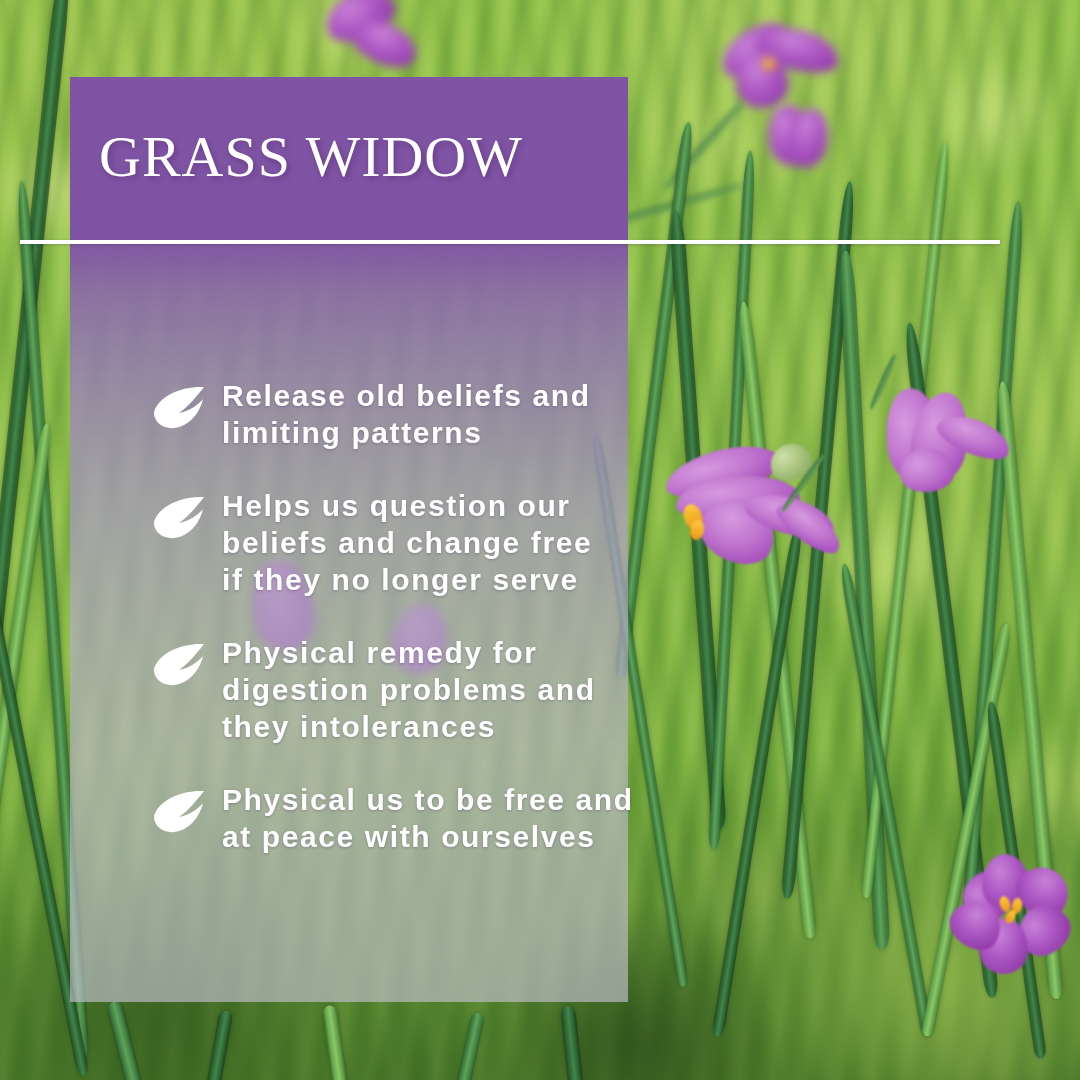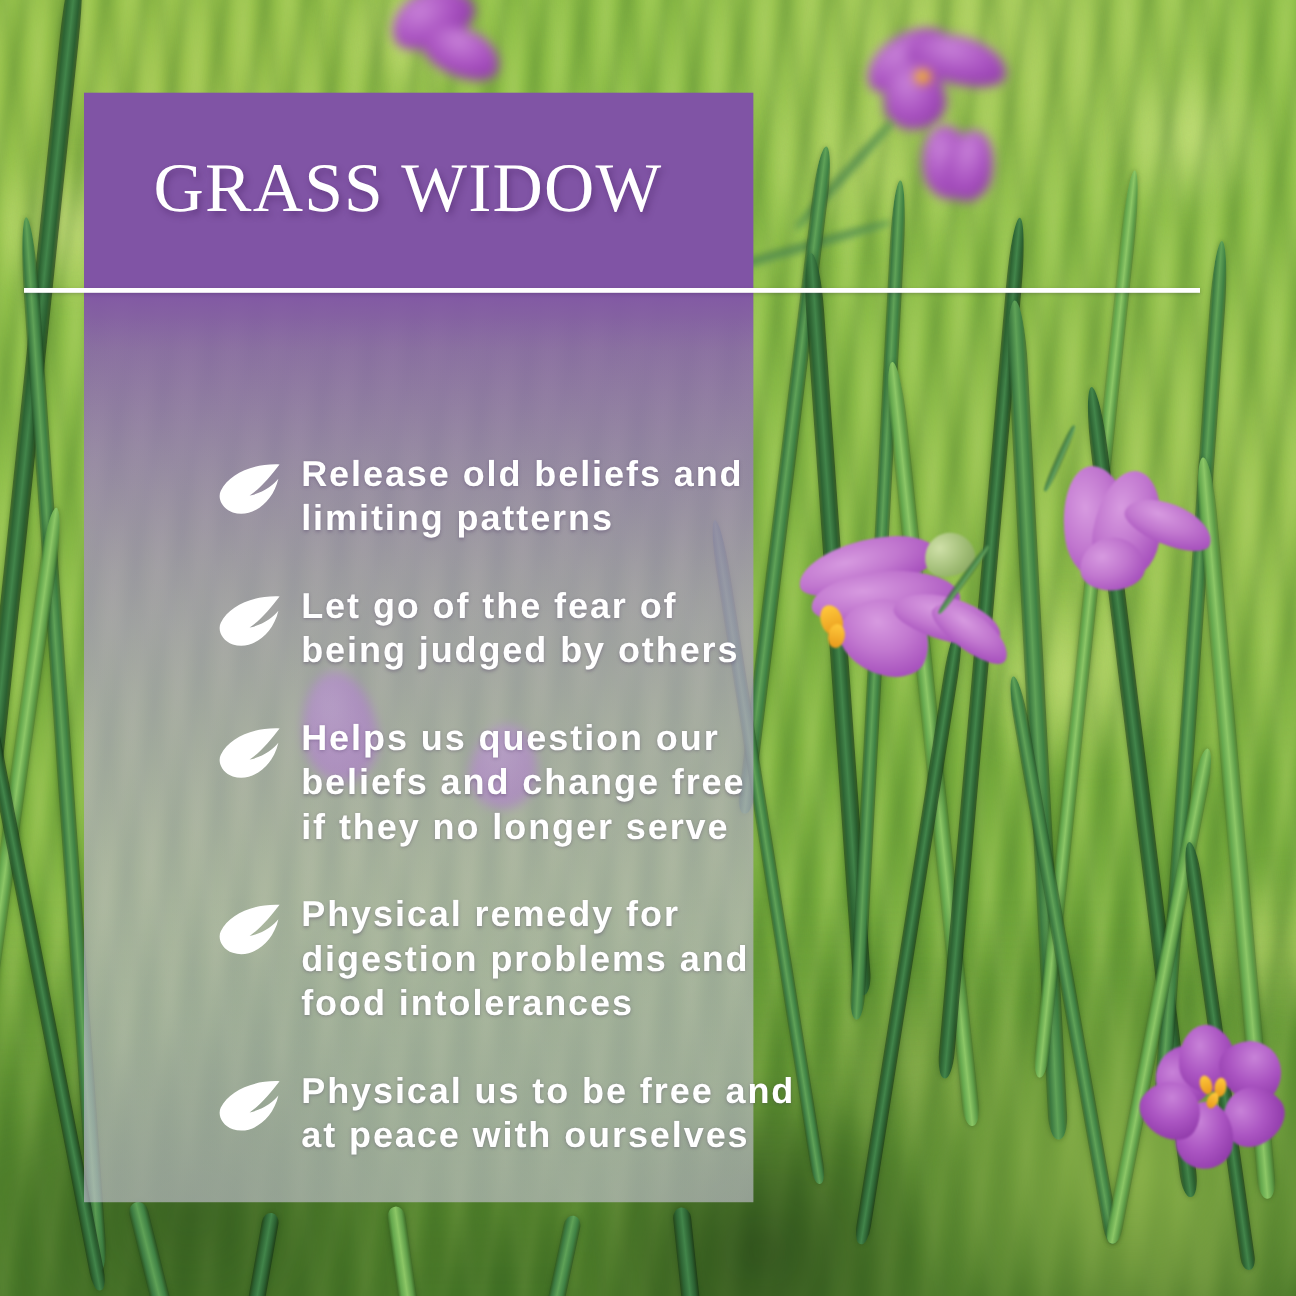--- a/index.html
+++ b/index.html
@@ -305,65 +305,56 @@
       <div class="anther" style="left:1012px;top:898px;width:10px;height:16px;transform:rotate(8deg);"></div>
       <div class="anther" style="left:1006px;top:910px;width:9px;height:14px;transform:rotate(26deg);"></div>
     </div>
   </div>
 
   <div class="panel">
     <div class="panel-fill"></div>
     <div class="panel-veil"></div>
   </div>
 
-  <div style="position:absolute;left:83px;top:77px;width:558px;height:925px;pointer-events:none;">
+  <div style="position:absolute;left:54px;top:77px;width:558px;height:925px;pointer-events:none;">
     <div class="panel-title">GRASS WIDOW</div>
 
     <div class="bullets">
 
       <div class="bullet">
         <span class="leaf-icon">
           <svg viewBox="0 0 54 44" xmlns="http://www.w3.org/2000/svg">
             <path d="M52 2 C30 1 10 10 3 24 C0 30 4 39 13 42 C28 47 46 35 51 14 C47 19 38 26 27 28 C36 22 45 11 52 2 Z" fill="#ffffff"></path>
           </svg>
         </span>
         <div class="bullet-text">Release old beliefs and
 limiting patterns</div>
       </div>
 
-      <div class="bullet">
-        <span class="leaf-icon">
-          <svg viewBox="0 0 54 44" xmlns="http://www.w3.org/2000/svg">
-            <path d="M52 2 C30 1 10 10 3 24 C0 30 4 39 13 42 C28 47 46 35 51 14 C47 19 38 26 27 28 C36 22 45 11 52 2 Z" fill="#ffffff"></path>
-          </svg>
-        </span>
-        <div class="bullet-text">Let go of the fear of
-being judged by others</div>
-      </div>
 
       <div class="bullet">
         <span class="leaf-icon">
           <svg viewBox="0 0 54 44" xmlns="http://www.w3.org/2000/svg">
             <path d="M52 2 C30 1 10 10 3 24 C0 30 4 39 13 42 C28 47 46 35 51 14 C47 19 38 26 27 28 C36 22 45 11 52 2 Z" fill="#ffffff"></path>
           </svg>
         </span>
         <div class="bullet-text">Helps us question our
 beliefs and change free
 if they no longer serve</div>
       </div>
 
       <div class="bullet">
         <span class="leaf-icon">
           <svg viewBox="0 0 54 44" xmlns="http://www.w3.org/2000/svg">
             <path d="M52 2 C30 1 10 10 3 24 C0 30 4 39 13 42 C28 47 46 35 51 14 C47 19 38 26 27 28 C36 22 45 11 52 2 Z" fill="#ffffff"></path>
           </svg>
         </span>
         <div class="bullet-text">Physical remedy for
 digestion problems and
-food intolerances</div>
+they intolerances</div>
       </div>
 
       <div class="bullet">
         <span class="leaf-icon">
           <svg viewBox="0 0 54 44" xmlns="http://www.w3.org/2000/svg">
             <path d="M52 2 C30 1 10 10 3 24 C0 30 4 39 13 42 C28 47 46 35 51 14 C47 19 38 26 27 28 C36 22 45 11 52 2 Z" fill="#ffffff"></path>
           </svg>
         </span>
         <div class="bullet-text">Physical us to be free and
 at peace with ourselves</div>

